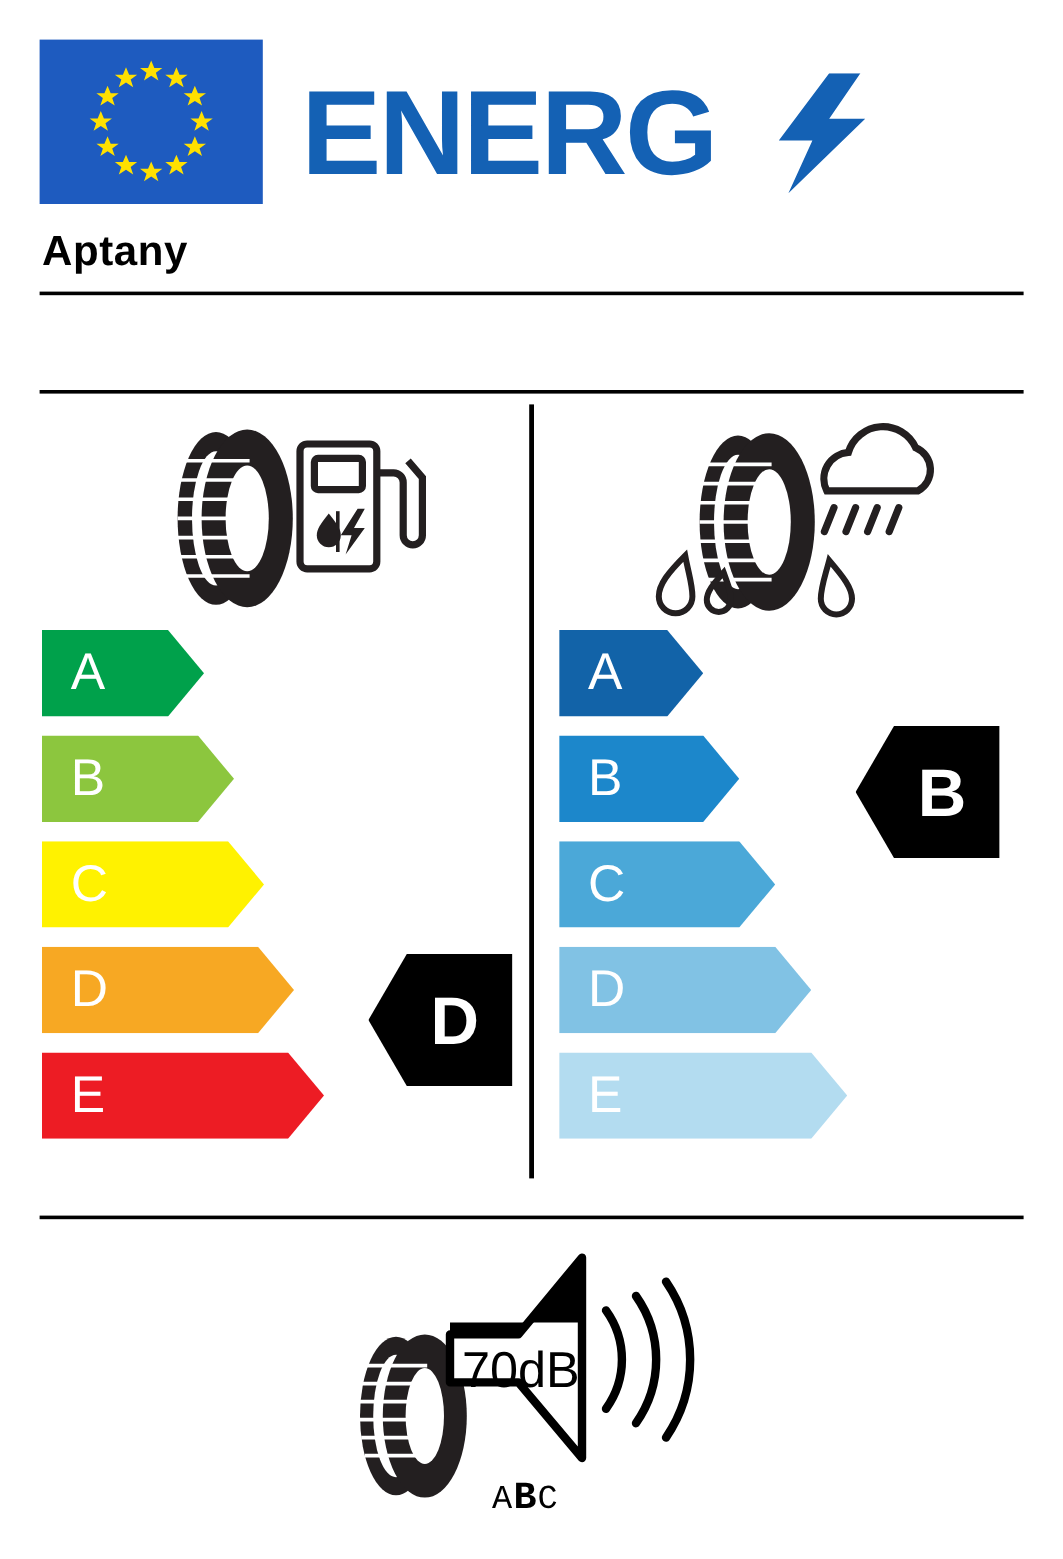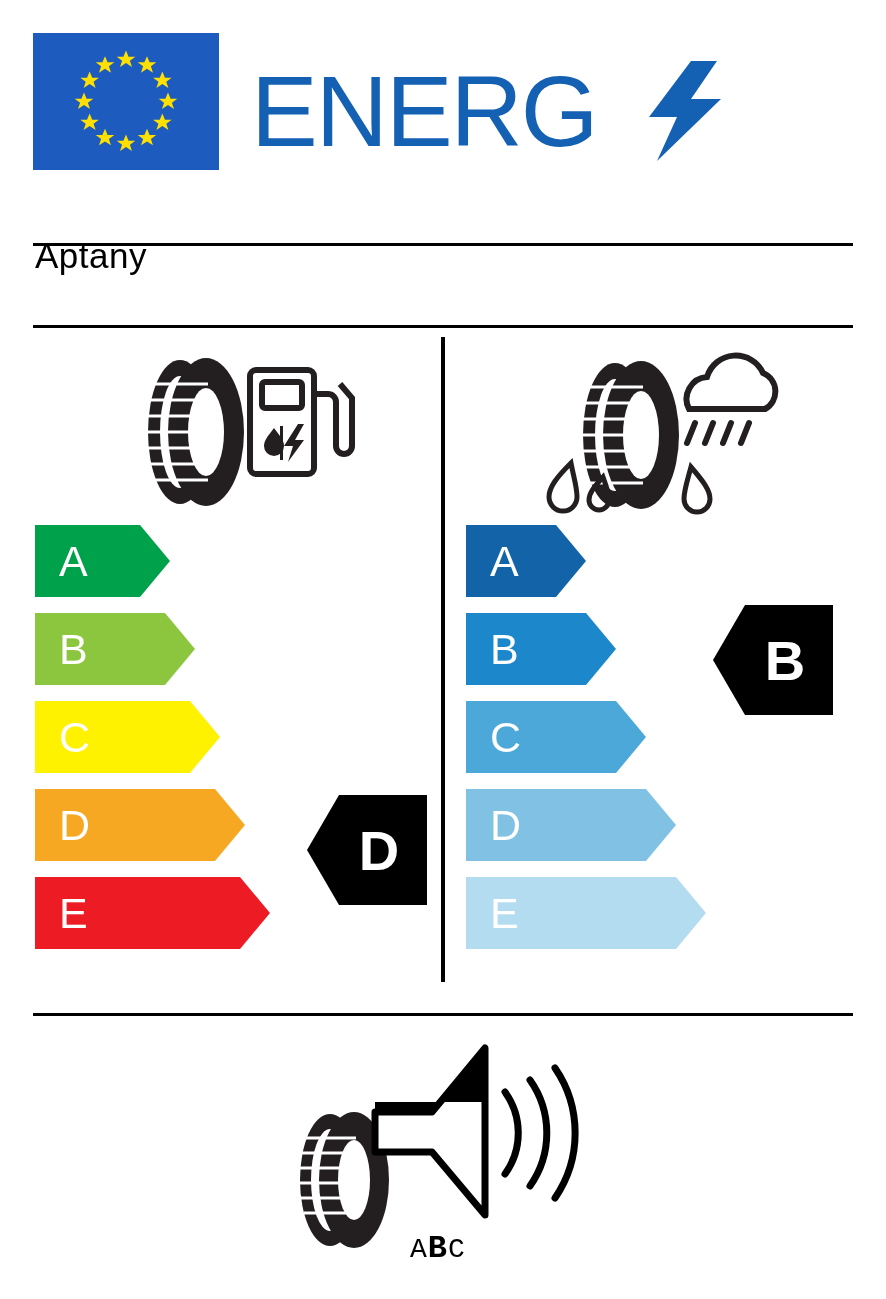--- a/index.html
+++ b/index.html
@@ -35,43 +35,42 @@
   .eu-stars {
     position: absolute;
     left: 0; top: 0;
     width: 186px; height: 137px;
   }
   .energ-word {
     position: absolute;
     left: 218px;
     top: 28px;
     font-size: 100px;
-    font-weight: normal;
+    font-weight: bold;
     letter-spacing: -2px;
     color: #1461b4;
     font-family: "Liberation Sans", sans-serif;
     line-height: 1;
   }
   .energ-bolt {
     position: absolute;
     left: 612px;
     top: 28px;
     width: 80px;
     height: 100px;
   }
 
   
   .brand {
     position: absolute;
     left: 35px;
     top: 190px;
     font-size: 35px;
-    font-weight: normal;
+    font-weight: bold;
     letter-spacing: 0.5px;
-    margin-top: 46px;
   }
   .rule {
     position: absolute;
     background: #000;
   }
   .rule-under-brand { left: 33px; top: 243px; width: 820px; height: 3px; }
   .rule-top-panels  { left: 33px; top: 325px; width: 820px; height: 3px; }
   .rule-above-noise { left: 33px; top: 1013px; width: 820px; height: 3px; }
   .divider-vert {
     position: absolute;
@@ -423,14 +422,15 @@
     <g>
       <polygon points="95,72 152,72 205,8 205,175 152,112 95,112" fill="#ffffff" stroke="#000000" stroke-width="7" stroke-linejoin="round"></polygon>
       <polygon points="95,72 152,72 205,8 205,62 95,62" fill="#000000"></polygon>
       <g fill="none" stroke="#000000" stroke-width="7" stroke-linecap="round">
         <path d="M225 52 a70 70 0 0 1 0 82"></path>
         <path d="M250 40 a92 92 0 0 1 0 106"></path>
         <path d="M275 28 a115 115 0 0 1 0 130"></path>
       </g>
     </g>
   </svg>
+  <div class="noise-db">70dB</div>
   <div class="noise-classes"><span>A</span><span class="sel">B</span><span>C</span></div>
 </div>
 
 </body></html>

